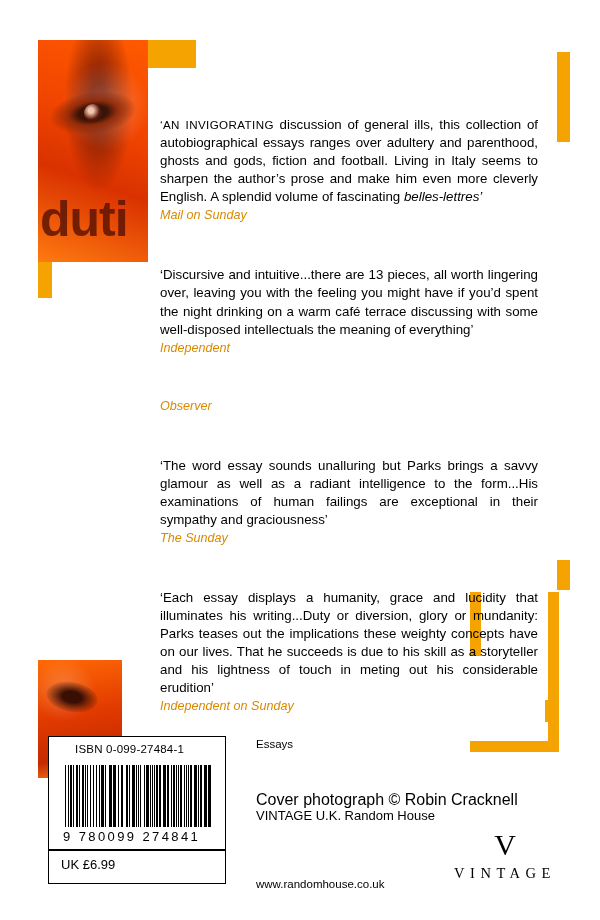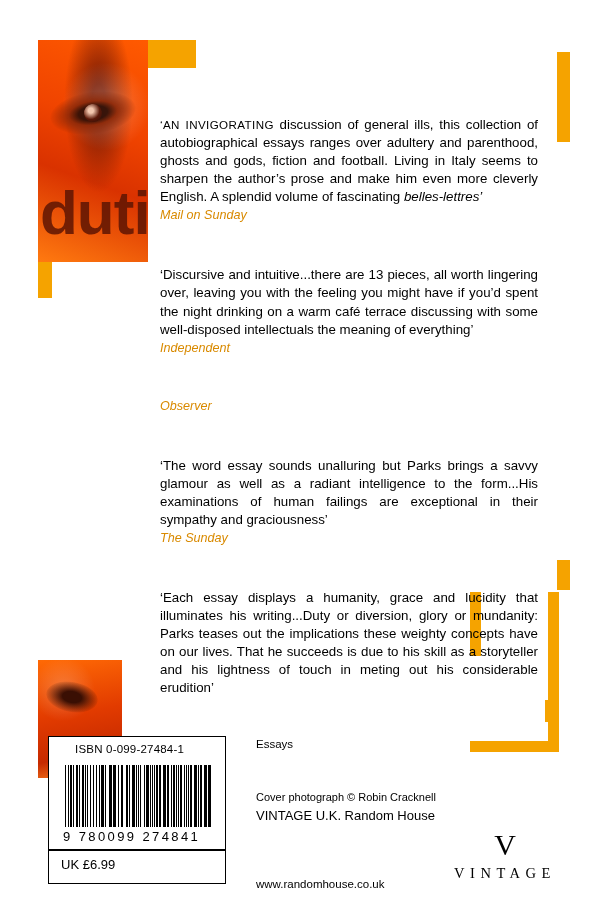--- a/index.html
+++ b/index.html
@@ -46,21 +46,21 @@
     top: 12px;
     width: 18px;
     height: 18px;
     border-radius: 50%;
     background: radial-gradient(circle at 40% 35%, #ffd9c0 0 16%, #511203 55%, #200600 100%);
   }
   .art-word {
     position: absolute;
     left: 2px;
     bottom: 14px;
-    font-size: 62px;
+    font-size: 50px;
     font-weight: bold;
     letter-spacing: -1px;
     color: #5e1503;
     opacity: 0.85;
     font-family: "Liberation Sans", sans-serif;
     white-space: nowrap;
   }
   .art-top-bar {
     position: absolute;
     left: 148px;
@@ -243,21 +243,21 @@
     top: 120px;
     font-size: 13px;
     color: #000;
   }
 
   .meta {
     position: absolute;
     left: 256px;
   }
   .meta-genre { top: 738px; font-size: 11.5px; color: #000; }
-  .meta-photo { top: 791px; font-size: 11px; color: #000; }
+  .meta-photo { top: 791px; font-size: 16px; color: #000; }
   .meta-pub   { top: 808px; font-size: 13px; color: #000; }
   .meta-url   { top: 878px; font-size: 11.5px; color: #000; }
 
   .logo {
     position: absolute;
     left: 440px;
     top: 830px;
     width: 130px;
     text-align: center;
   }
@@ -311,20 +311,21 @@
     <span class="source">Observer</span>
   </div>
 
   <div class="quote">
     <p>‘The word essay sounds unalluring but Parks brings a savvy glamour as well as a radiant intelligence to the form...His examinations of human failings are exceptional in their sympathy and graciousness’</p>
     <span class="source">The Sunday</span>
   </div>
 
   <div class="quote">
     <p>‘Each essay displays a humanity, grace and lucidity that illuminates his writing...Duty or diversion, glory or mundanity: Parks teases out the implications these weighty concepts have on our lives. That he succeeds is due to his skill as a storyteller and his lightness of touch in meting out his considerable erudition’</p>
+    <span class="source">Independent on Sunday</span>
   </div>
 
 </div>
 
 <div class="barcode-box">
   <div class="isbn-text">ISBN 0-099-27484-1</div>
   <div class="barcode-bars" id="barcode-bars">
       <i style="width: 1px; background: rgb(0, 0, 0);"></i>
       <i style="width: 2px; background: transparent;"></i>
       <i style="width: 1px; background: rgb(0, 0, 0);"></i>

